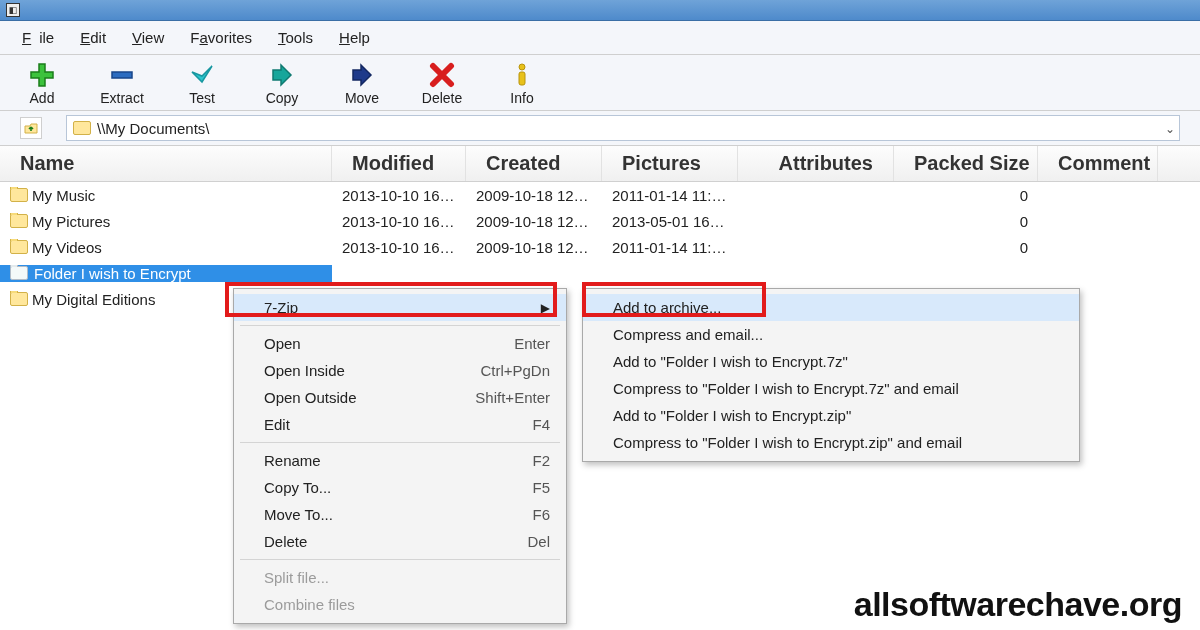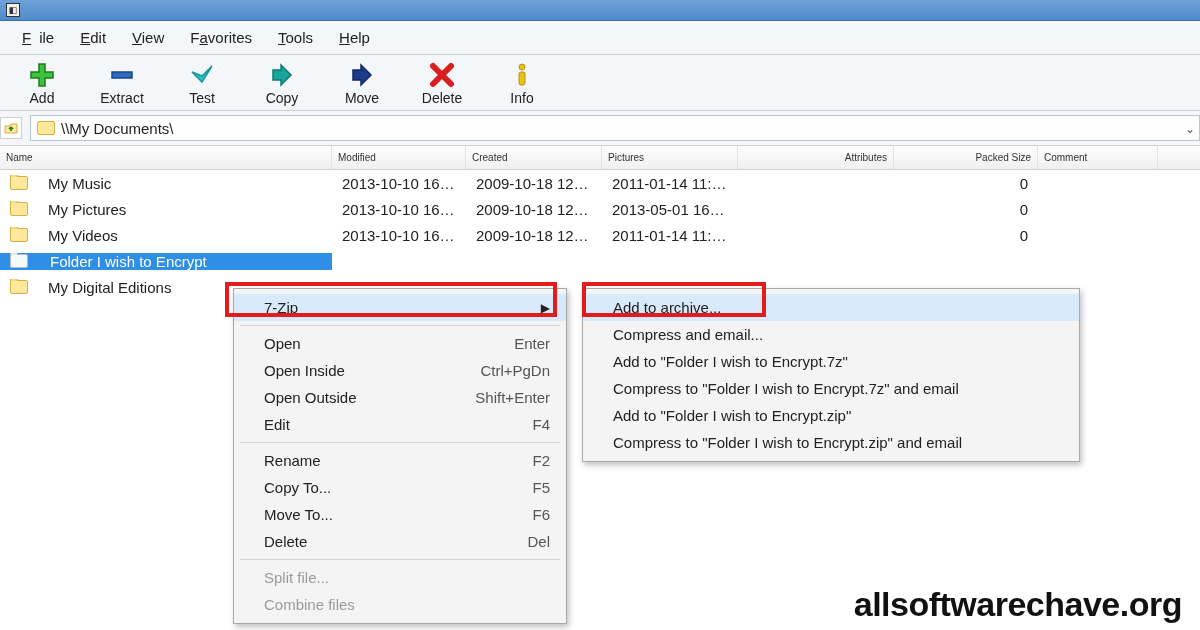--- a/index.html
+++ b/index.html
@@ -20,44 +20,44 @@
   .menubar span u{text-decoration:underline;}
 
   .toolbar{display:flex;gap:24px;padding:6px 14px 4px;background:#f4f6fa;}
   .tbtn{display:flex;flex-direction:column;align-items:center;width:56px;
         font-size:14px;color:#222;cursor:default;}
   .tbtn .ic{width:28px;height:28px;margin-bottom:2px;display:flex;align-items:center;
             justify-content:center;}
   .tbtn .lbl{line-height:1.1;}
 
   .pathbar{display:flex;align-items:center;background:#f4f6fa;border-top:1px solid #cfcfcf;
-           border-bottom:1px solid #cfcfcf;padding:4px 0;gap:8px;}
+           border-bottom:1px solid #cfcfcf;padding:4px 20px;gap:24px;}
   .pathbar .pathinput{flex:1;height:26px;border:1px solid #b8c6d8;background:#fff;
                       display:flex;align-items:center;padding:0 6px;font-size:15px;
                       position:relative;}
   .pathbar .folder-ic{width:18px;height:14px;margin-right:6px;position:relative;}
   .pathbar .folder-ic::before{content:"";position:absolute;inset:0;background:#ffe79c;
                               border:1px solid #d2b148;border-radius:2px;}
   .pathbar .dd{position:absolute;right:4px;top:6px;font-size:12px;color:#555;}
 
   .listhead{display:flex;background:linear-gradient(#fdfdfd,#f0f0f0);border-bottom:1px solid #d0d0d0;}
-  .listhead .col{padding:6px 6px;border-right:1px solid #e2e2e2;font-size:10px;color:#333;
-                 white-space:nowrap;}
+  .listhead .col{padding:6px 20px;border-right:1px solid #e2e2e2;font-size:20px;color:#333;
+                 white-space:nowrap;font-weight:bold;}
   .col.name{width:332px;}
   .col.mod{width:134px;}
   .col.cre{width:136px;}
   .col.acc{width:136px;}
   .col.attr{width:156px;text-align:right;}
   .col.pack{width:144px;text-align:right;}
   .col.comm{width:120px;}
 
   .filerows{background:#fff;}
   .filerow{display:flex;align-items:center;height:26px;font-size:15px;}
   .filerow .cell{padding:0 10px;white-space:nowrap;overflow:hidden;text-overflow:ellipsis;}
-  .filerow .cell.name{width:332px;display:flex;align-items:center;gap:20px;}
+  .filerow .cell.name{width:332px;display:flex;align-items:center;gap:4px;}
   .filerow .cell.mod{width:134px;}
   .filerow .cell.cre{width:136px;}
   .filerow .cell.acc{width:136px;}
   .filerow .cell.attr{width:156px;text-align:right;}
   .filerow .cell.pack{width:144px;text-align:right;}
   .filerow .cell.comm{width:120px;}
   .filerow.sel .cell.name{background:#2f8fe7;}
   .filerow.sel .cell.name .txt{background:#2f8fe7;color:#fff;padding:0 2px;}
   .filerow.sel .cell.name .fi{filter:brightness(1.1) saturate(.2);}
 

